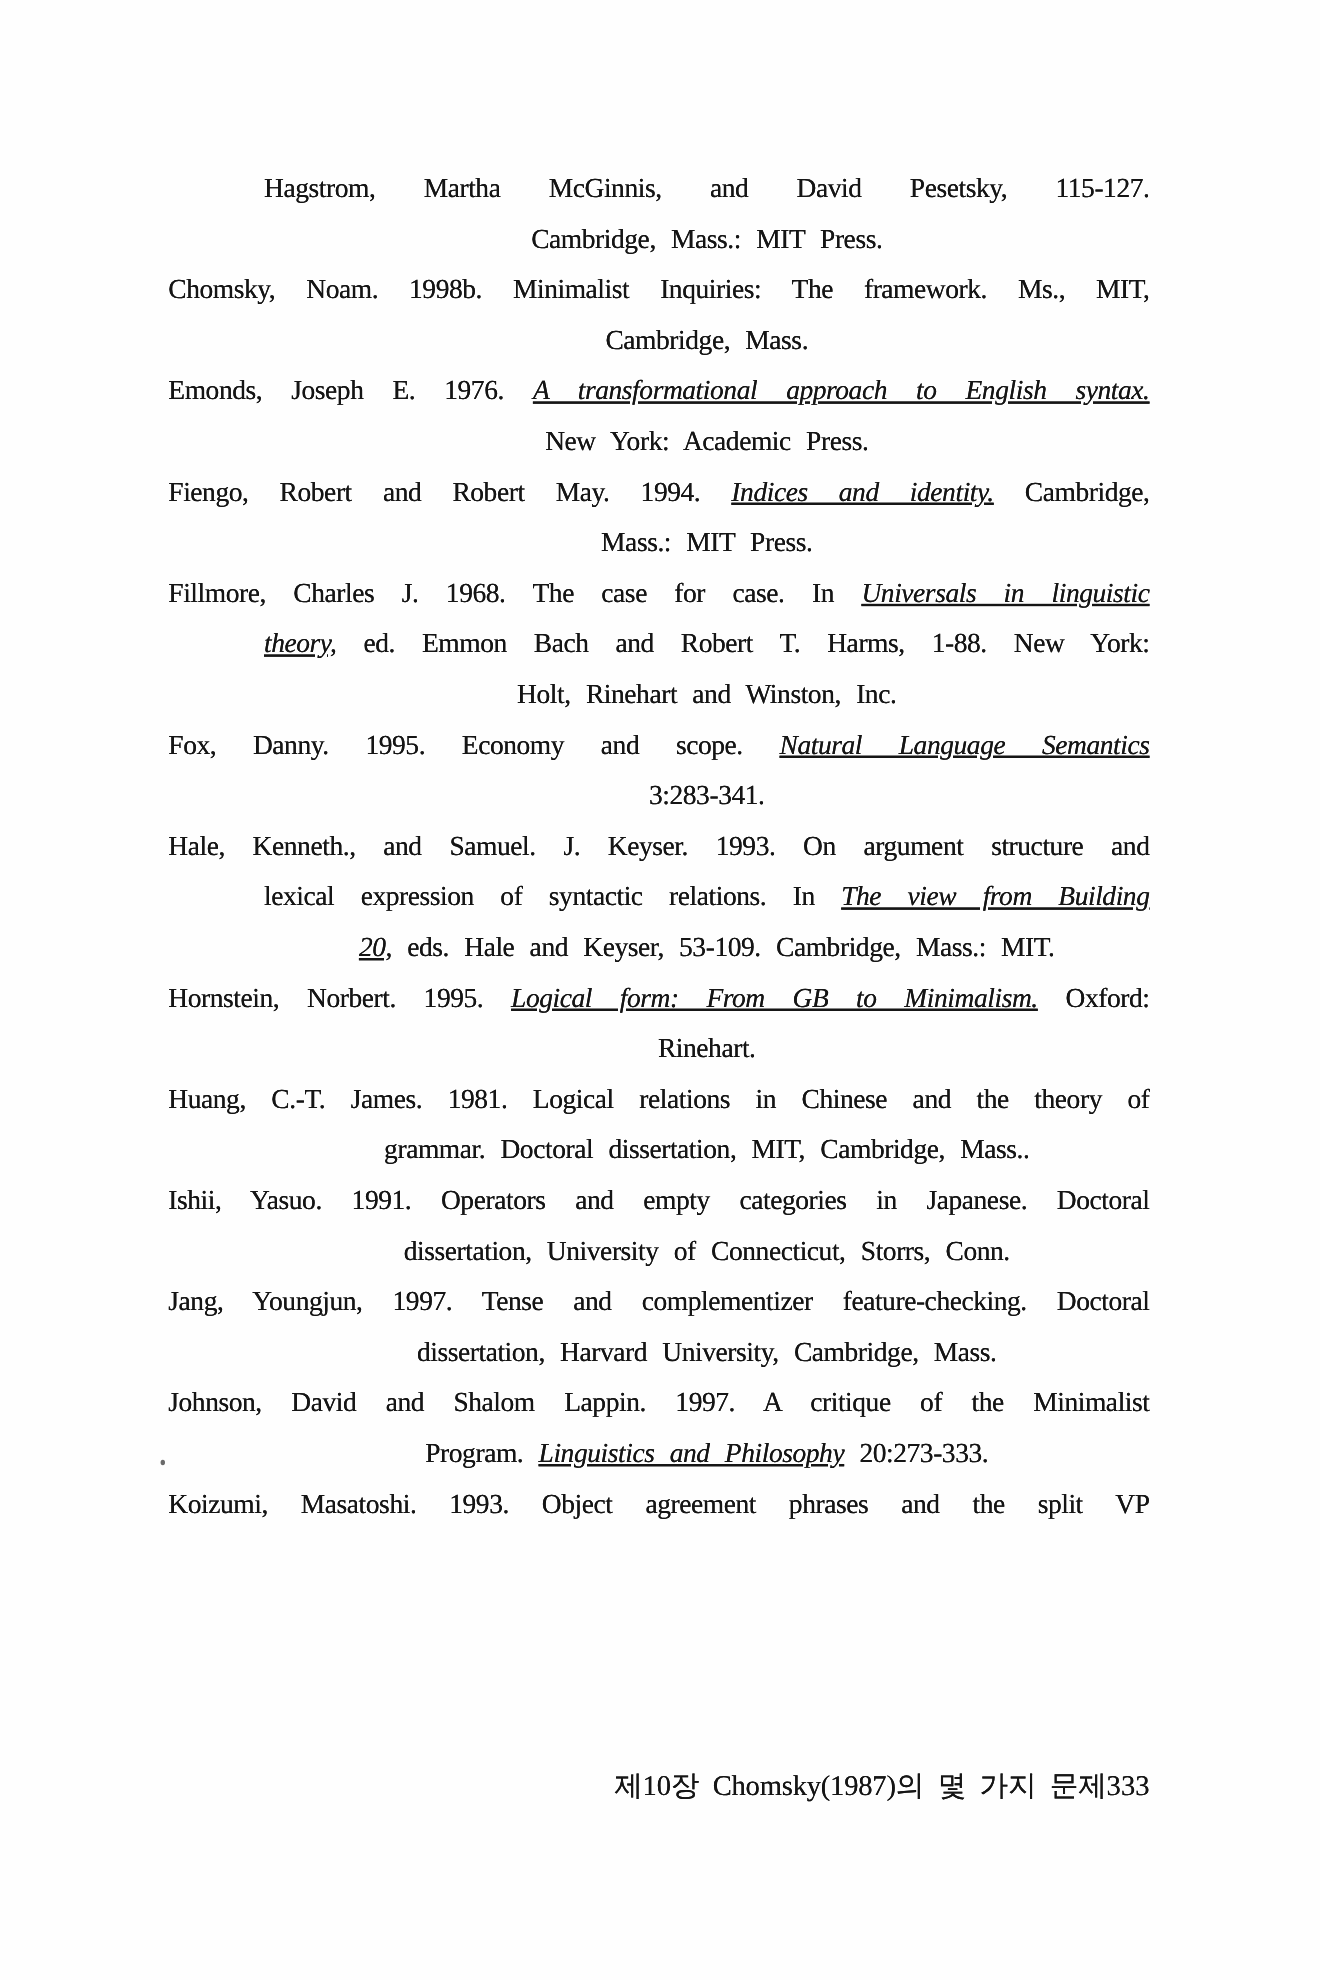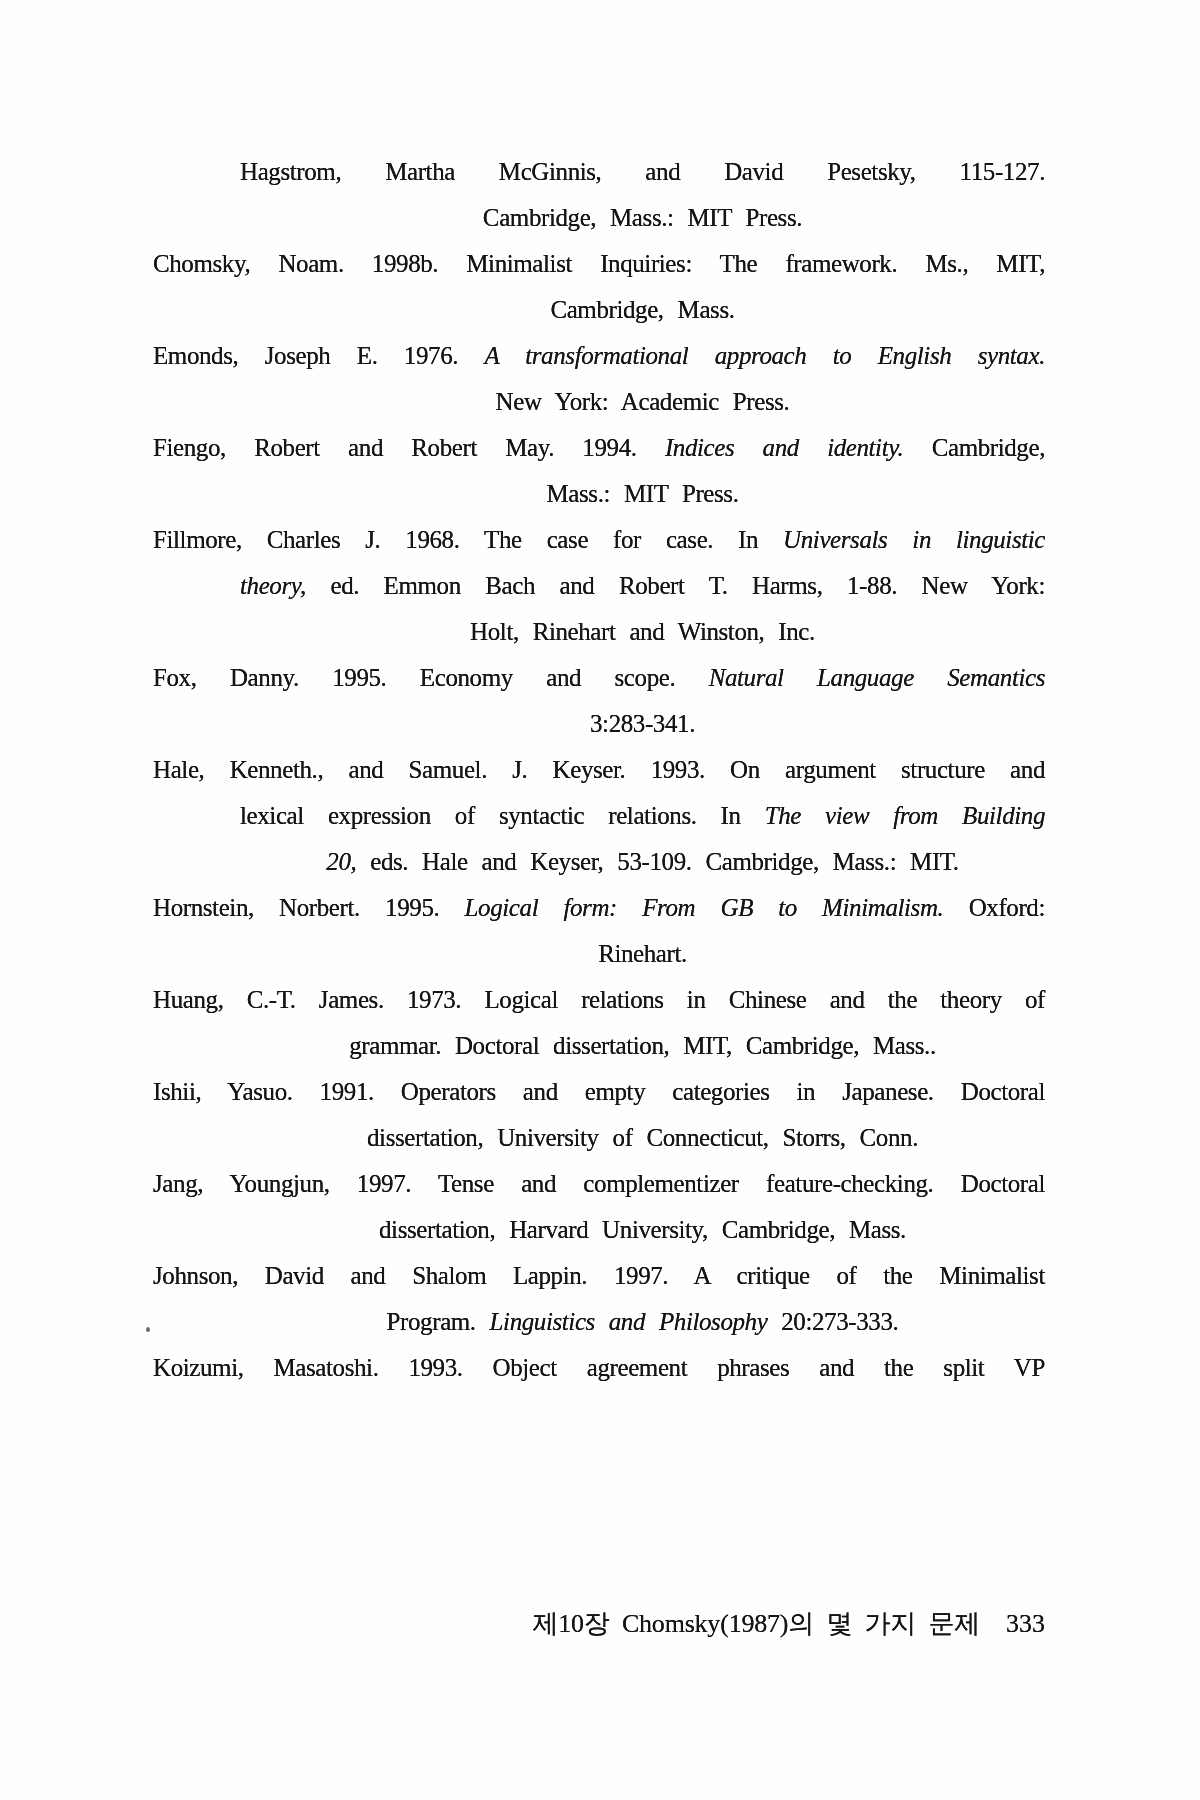--- a/index.html
+++ b/index.html
@@ -39,34 +39,34 @@
   .line.L {
     text-align: left;
     word-spacing: 8px;
   }
   .line.ind {
     padding-left: 87px;
     text-align: center;
   }
   .it {
     font-style: italic;
+    text-decoration: underline;
   }
   .footer {
     position: absolute;
     top: 1608px;
     right: 155px;
     font-size: 26px;
     line-height: 32px;
     word-spacing: 6px;
     letter-spacing: -0.2px;
     text-shadow: 0 0 0.5px currentColor;
     white-space: nowrap;
   }
   .footer .pgnum {
-    margin-left: 26px;
     letter-spacing: 0;
   }
   .speckle {
     position: absolute;
     left: 146px;
     top: 1327px;
     width: 4px;
     height: 5px;
     border-radius: 50%;
     background: #6a6a6a;
@@ -106,21 +106,21 @@
       <div>
         <div class="line j"><span>Hale, Kenneth., and Samuel. J. Keyser. 1993. On argument structure and</span></div>
         <div class="line j ind"><span>lexical expression of syntactic relations. In </span><span class="it">The view from Building</span></div>
         <div class="line L ind"><span class="it">20,</span><span> eds. Hale and Keyser, 53-109. Cambridge, Mass.: MIT.</span></div>
       </div>
       <div>
         <div class="line j"><span>Hornstein, Norbert. 1995. </span><span class="it">Logical form: From GB to Minimalism.</span><span> Oxford:</span></div>
         <div class="line L ind"><span>Rinehart.</span></div>
       </div>
       <div>
-        <div class="line j"><span>Huang, C.-T. James. 1973. Logical relations in Chinese and the theory of</span></div>
+        <div class="line j"><span>Huang, C.-T. James. 1981. Logical relations in Chinese and the theory of</span></div>
         <div class="line L ind"><span>grammar. Doctoral dissertation, MIT, Cambridge, Mass..</span></div>
       </div>
       <div>
         <div class="line j"><span>Ishii, Yasuo. 1991. Operators and empty categories in Japanese. Doctoral</span></div>
         <div class="line L ind"><span>dissertation, University of Connecticut, Storrs, Conn.</span></div>
       </div>
       <div>
         <div class="line j"><span>Jang, Youngjun, 1997. Tense and complementizer feature-checking. Doctoral</span></div>
         <div class="line L ind"><span>dissertation, Harvard University, Cambridge, Mass.</span></div>
       </div>

